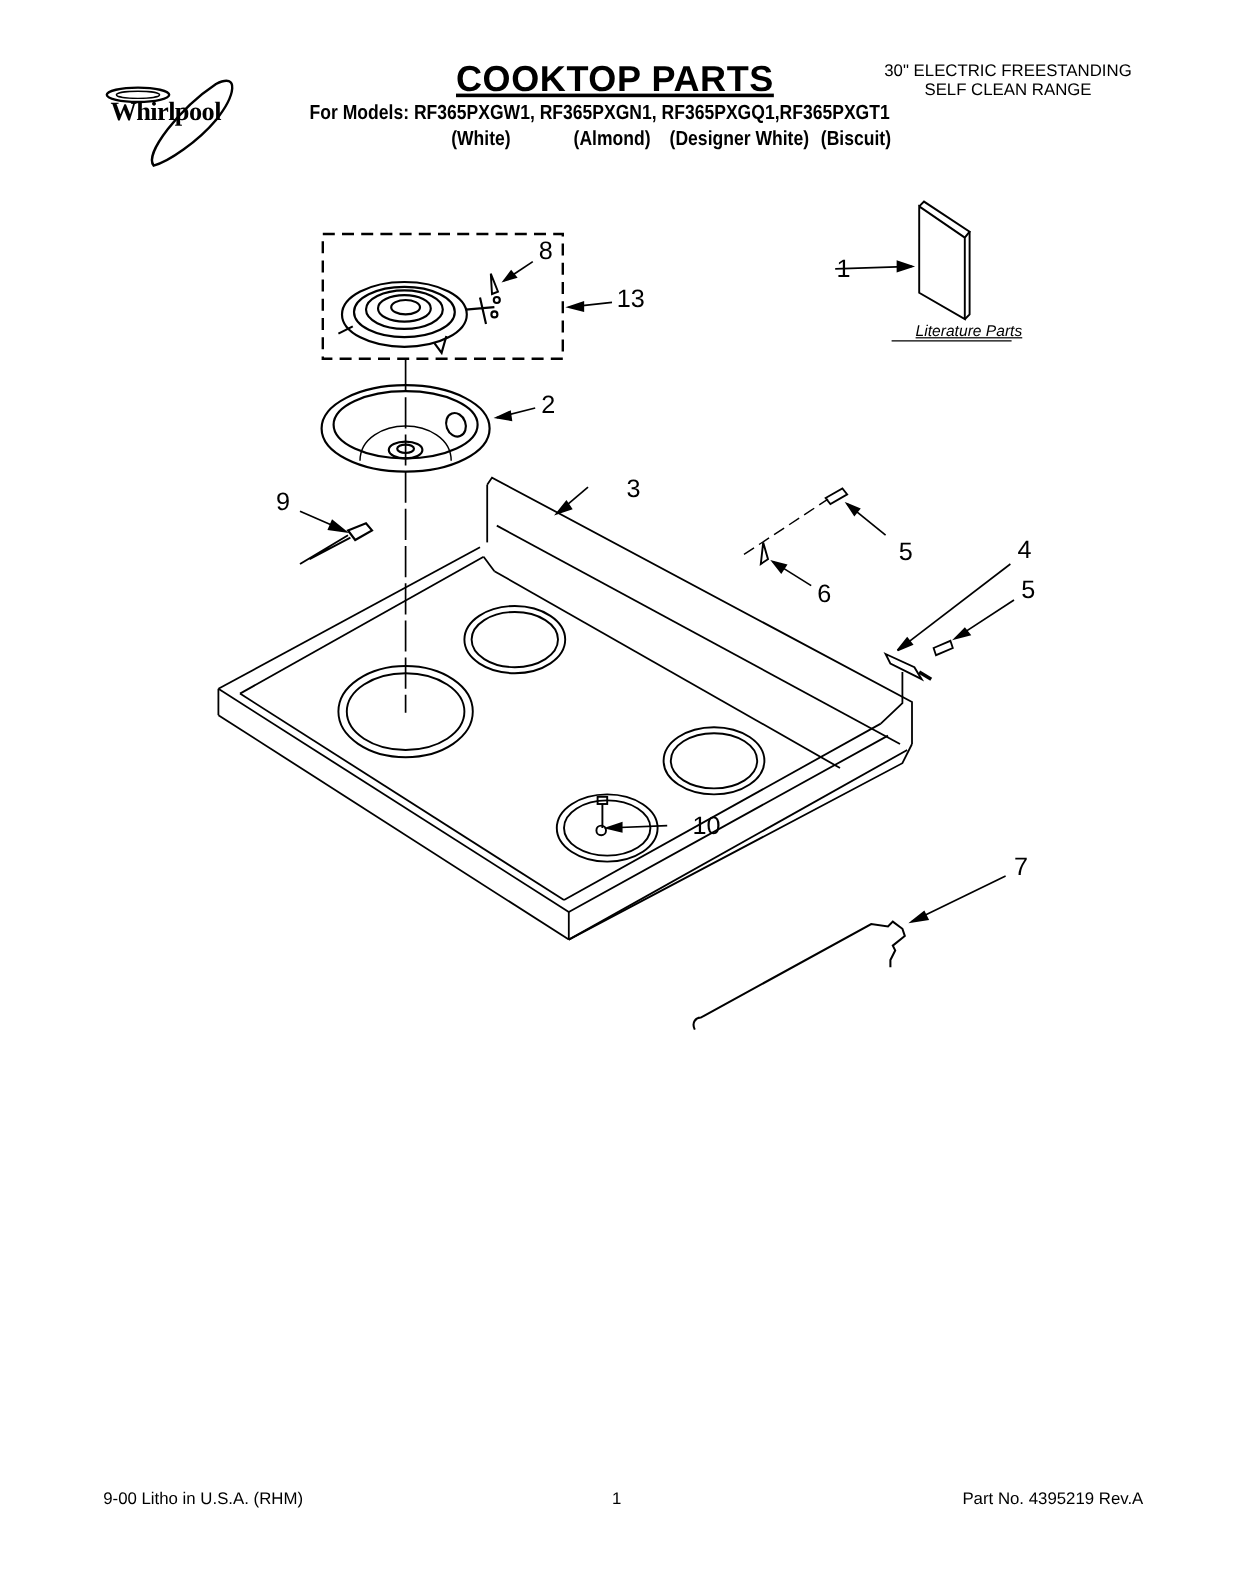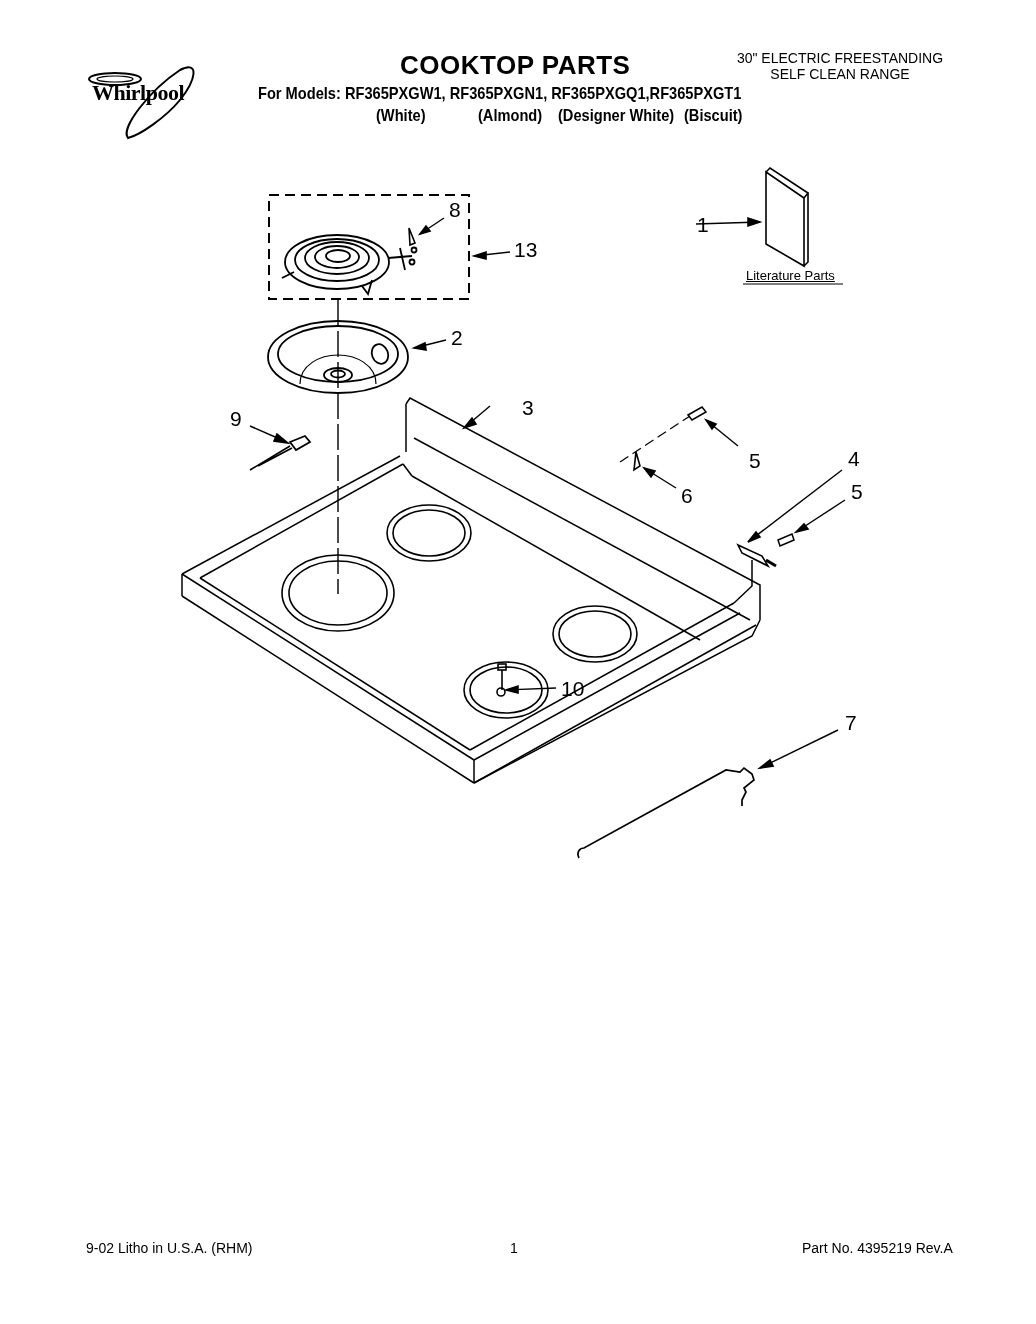--- a/index.html
+++ b/index.html
@@ -1,25 +1,25 @@
 <!DOCTYPE html>
 <html><head>
   <meta charset="utf-8">
   <style>
     html, body { margin: 0; padding: 0; background: #ffffff; }
     body { width: 1036px; height: 1324px; position: relative; overflow: hidden; font-family: "Liberation Sans", sans-serif; color: #000; }
     .abs { position: absolute; }
     .logo { left: 80px; top: 62px; width: 150px; height: 80px; }
     .logo-word { position: absolute; left: 12px; top: 18px; font-family: "Liberation Serif", serif; font-weight: bold; font-size: 22px; letter-spacing: -0.5px; }
-    .title { left: 400px; top: 50px; font-size: 26px; font-weight: bold; letter-spacing: 0.5px; }
+    .title { left: 380px; top: 50px; font-size: 30px; font-weight: bold; letter-spacing: 0.5px; text-decoration: underline; }
     .models { left: 258px; top: 84px; font-size: 17px; font-weight: bold; white-space: nowrap; transform: scaleX(0.86); transform-origin: left top; }
     .colors { top: 106px; font-size: 17px; font-weight: bold; white-space: nowrap; transform: scaleX(0.86); transform-origin: left top; }
     .range-desc { left: 720px; top: 50px; font-size: 14px; text-align: center; line-height: 16px; width: 240px; }
     .range-desc div { white-space: nowrap; }
-    .lit-label { left: 746px; top: 268px; font-size: 13px; text-decoration: underline; }
+    .lit-label { left: 763px; top: 268px; font-size: 13px; text-decoration: underline; font-style: italic; }
     .callout { font-size: 21px; line-height: 21px; }
     .footer { top: 1240px; font-size: 14px; }
     svg.diagram { position: absolute; left: 0; top: 0; width: 1036px; height: 1324px; }
   </style>
 </head>
 <body>
 
 <svg class="diagram" viewBox="0 0 1036 1324" xmlns="http://www.w3.org/2000/svg" fill="none" stroke="#000" stroke-width="1.6">
 
   <g stroke-width="2">
@@ -166,18 +166,18 @@
 <div class="abs callout" style="left:697px; top:214px">1</div>
 <div class="abs callout" style="left:451px; top:327px">2</div>
 <div class="abs callout" style="left:522px; top:397px">3</div>
 <div class="abs callout" style="left:848px; top:448px">4</div>
 <div class="abs callout" style="left:749px; top:450px">5</div>
 <div class="abs callout" style="left:851px; top:481px">5</div>
 <div class="abs callout" style="left:681px; top:485px">6</div>
 <div class="abs callout" style="left:845px; top:712px">7</div>
 <div class="abs callout" style="left:449px; top:199px">8</div>
 <div class="abs callout" style="left:230px; top:408px">9</div>
-<div class="abs callout" style="left:561px; top:678px">10</div>
+<div class="abs callout" style="left:577px; top:678px">10</div>
 <div class="abs callout" style="left:514px; top:239px">13</div>
 
-<div class="abs footer" style="left:86px">9-02 Litho in U.S.A. (RHM)</div>
+<div class="abs footer" style="left:86px">9-00 Litho in U.S.A. (RHM)</div>
 <div class="abs footer" style="left:510px">1</div>
 <div class="abs footer" style="left:802px">Part No. 4395219 Rev.A</div>
 
 </body></html>

